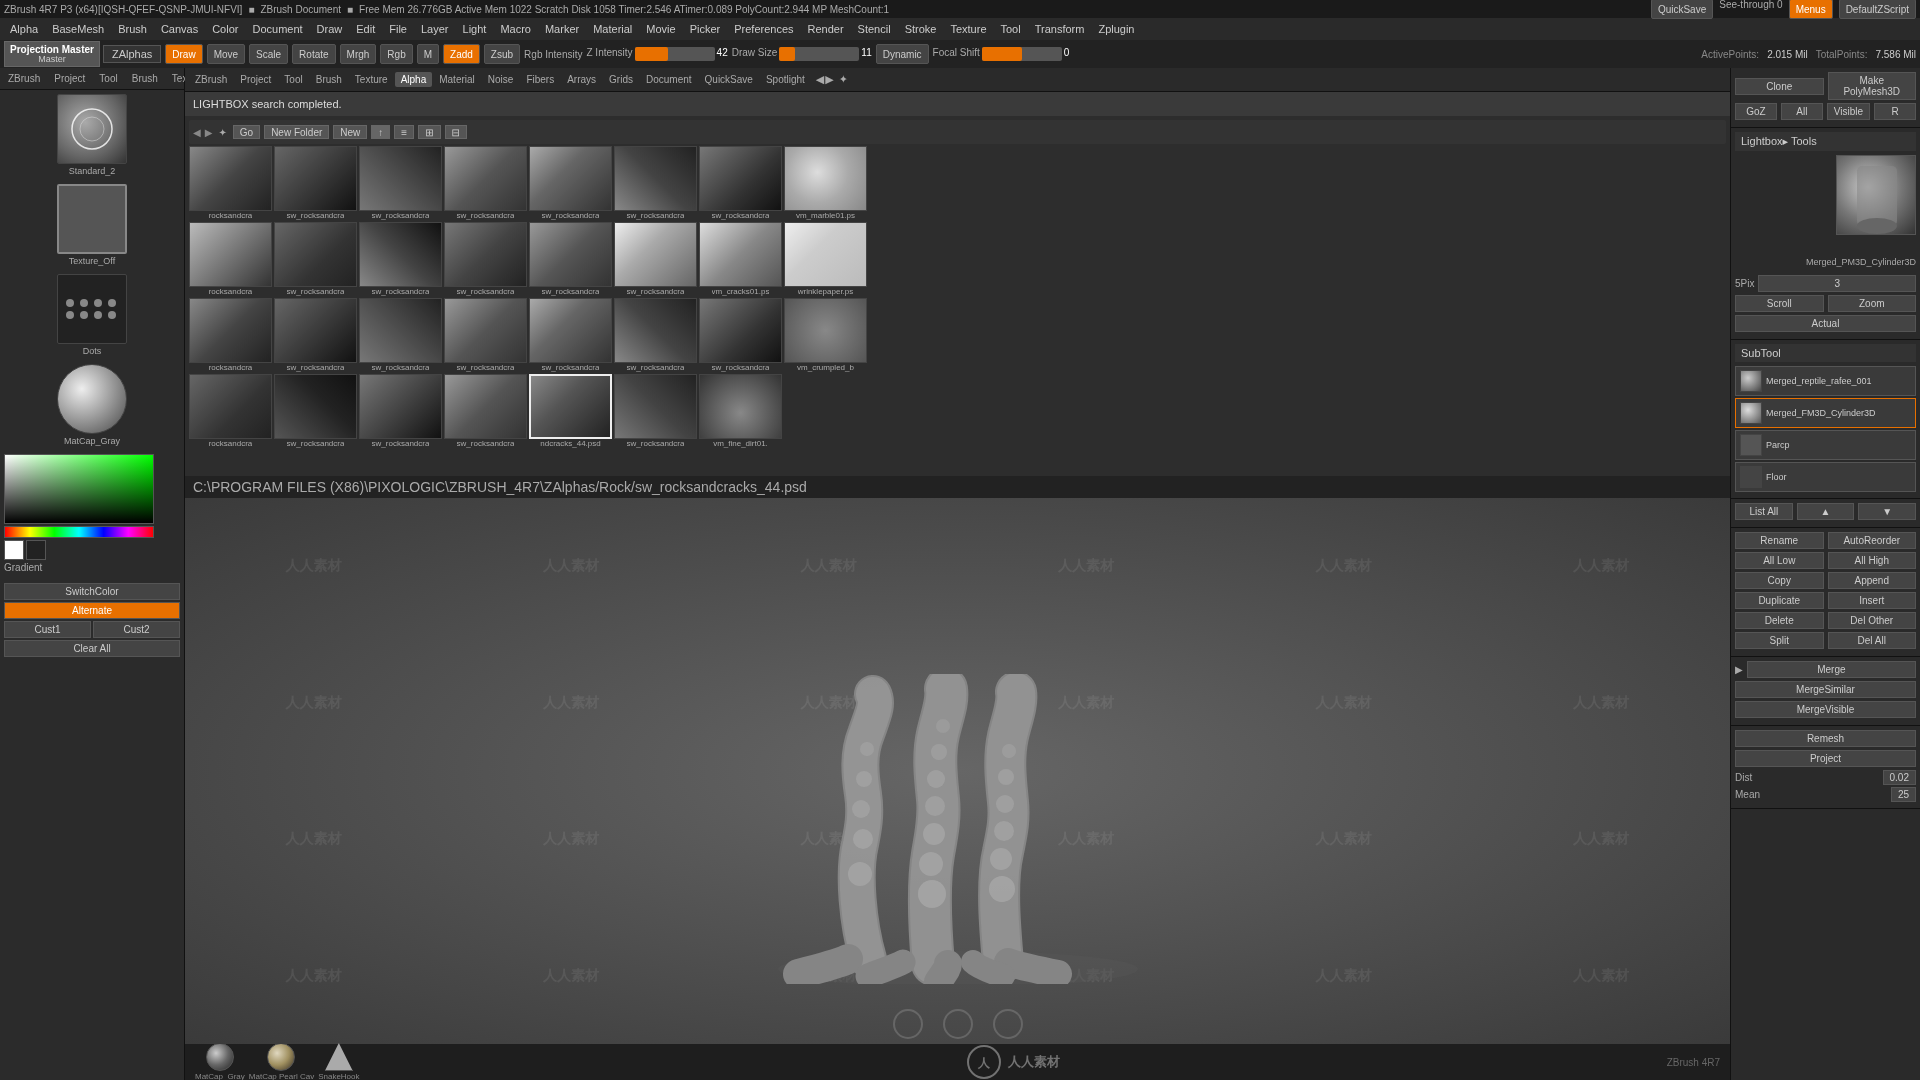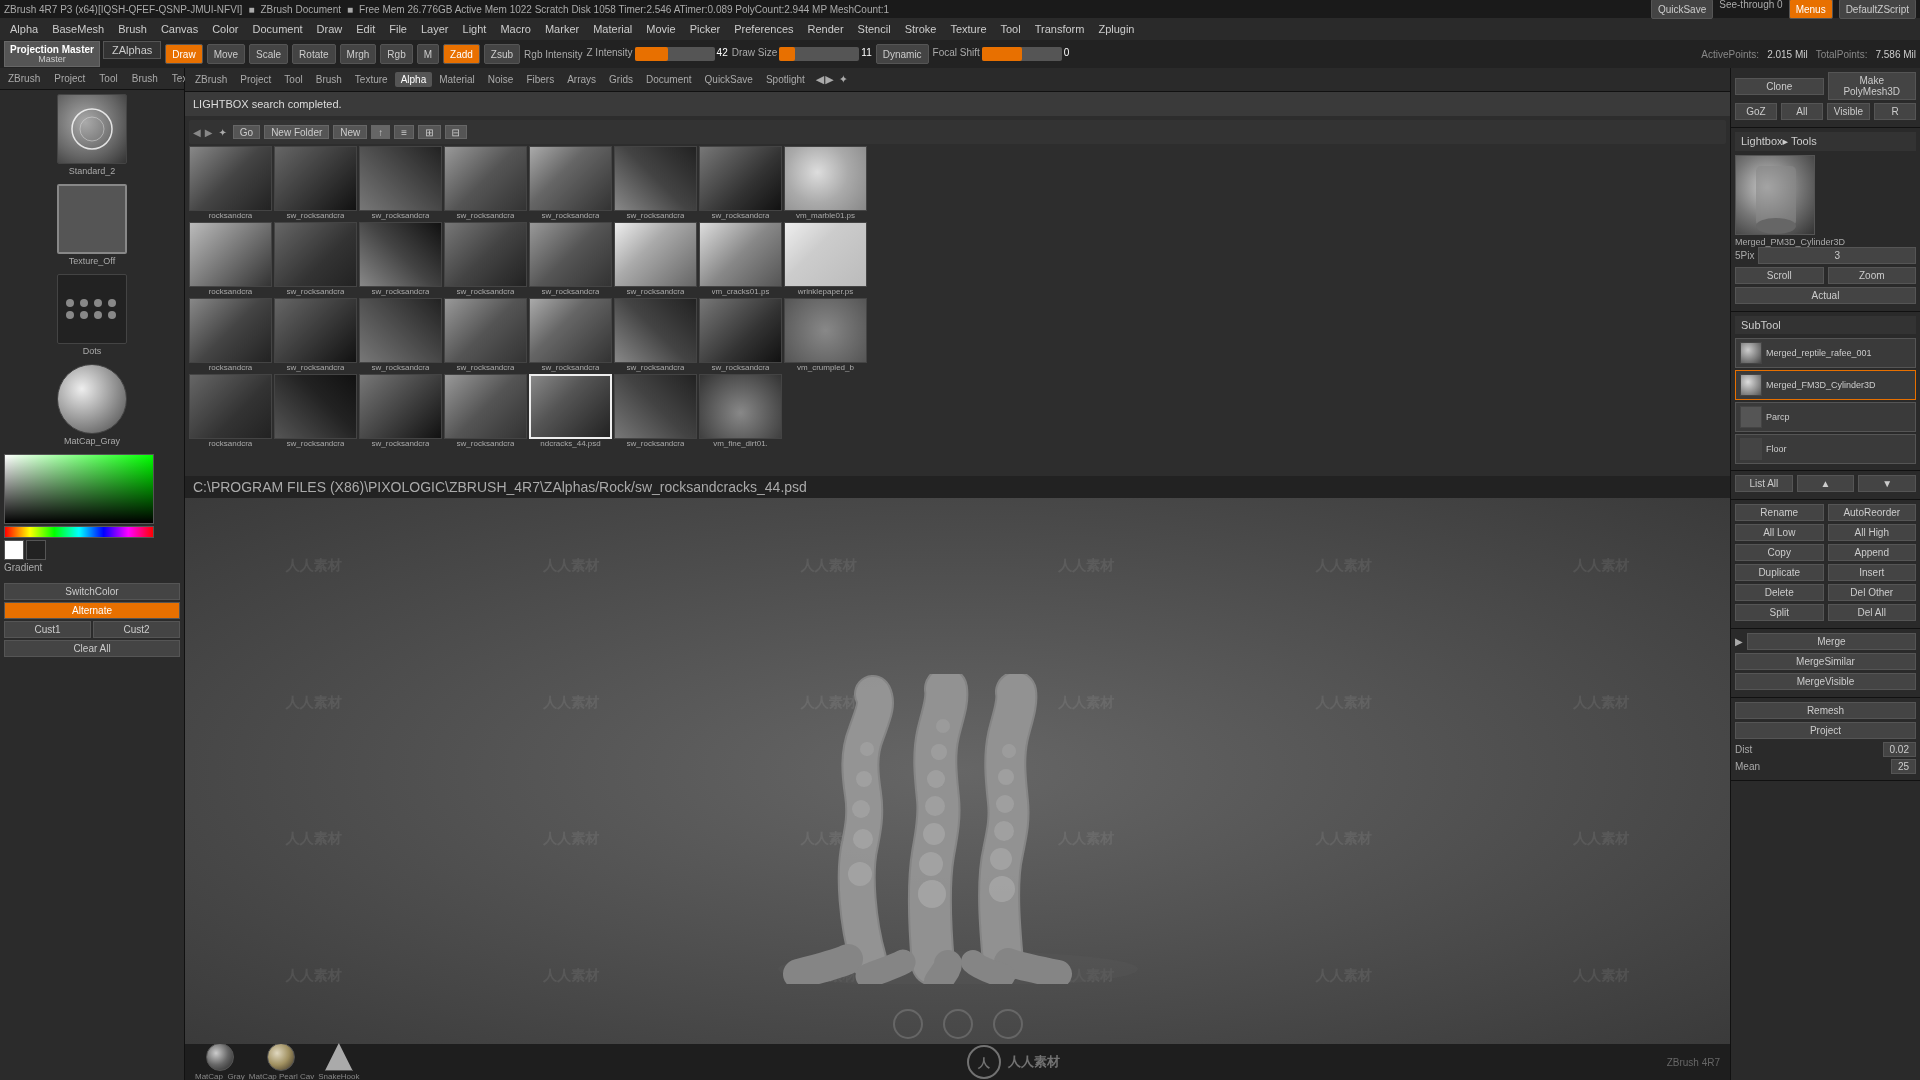--- a/index.html
+++ b/index.html
@@ -533,21 +533,21 @@
   <span class="menu-item">Stencil</span>
   <span class="menu-item">Stroke</span>
   <span class="menu-item">Texture</span>
   <span class="menu-item">Tool</span>
   <span class="menu-item">Transform</span>
   <span class="menu-item">Zplugin</span>
 </div>
 
 <div id="tool-bar">
 
-  <div style="display:flex;align-items:flex-start;gap:3px;">
+  <div style="display:flex;align-items:center;gap:3px;">
     <button class="proj-master-btn" style="line-height:1.1;padding:2px 5px;">
       <div style="font-size:10px;color:#fff;font-weight:bold;">Projection Master</div>
       <div style="font-size:9px;color:#ccc;">Master</div>
     </button>
     <button class="lightbox-btn">ZAlphas</button>
   </div>
 
   <button class="tool-btn active">Draw</button>
   <button class="tool-btn">Move</button>
   <button class="tool-btn">Scale</button>
@@ -978,21 +978,21 @@
         <button class="rp-btn">GoZ</button>
         <button class="rp-btn">All</button>
         <button class="rp-btn">Visible</button>
         <button class="rp-btn">R</button>
       </div>
     </div>
 
     <div class="rp-section">
       <div class="rp-header">Lightbox▸ Tools</div>
 
-      <div style="display:flex;flex-direction:column;align-items:flex-start;margin-bottom:0;">
+      <div style="display:flex;flex-direction:column;align-items:flex-end;margin-bottom:8px;gap:20px;">
         <div style="width:80px;height:80px;background:radial-gradient(circle at 40% 40%,#ccc,#777,#333);border:1px solid #555;">
           <svg width="80" height="80" viewBox="0 0 80 80">
             <rect x="20" y="10" width="40" height="60" rx="5" fill="#888" opacity="0.6"></rect>
             <ellipse cx="40" cy="70" rx="20" ry="8" fill="#666"></ellipse>
           </svg>
         </div>
         <span style="font-size:9px;color:#aaa;margin-top:2px;">Merged_PM3D_Cylinder3D</span>
       </div>
 
       <div class="rp-row">

